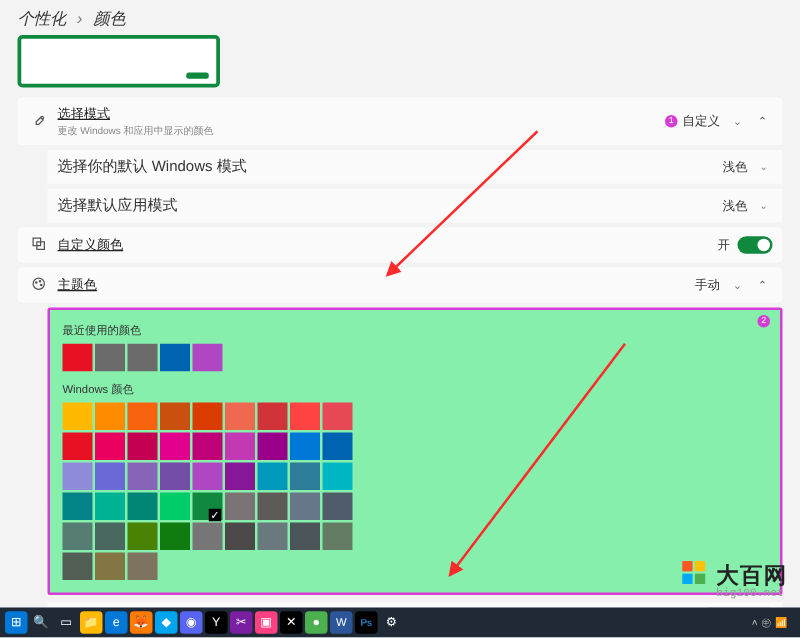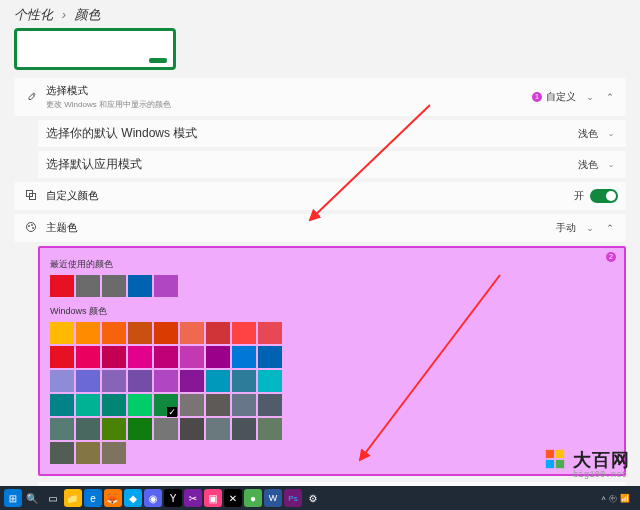--- a/index.html
+++ b/index.html
@@ -6,34 +6,34 @@
   body { font-family: "Microsoft YaHei", "Segoe UI", sans-serif; background: #f3f3f3; width: 640px; height: 510px; overflow: hidden; position: relative; font-size: 11px; color: #222; }
   .breadcrumb { padding: 6px 14px 4px; font-size: 13px; color: #333; font-style: italic; }
   .breadcrumb .sep { margin: 0 5px; color: #777; }
   .preview { margin: 0 14px 8px; border: 3px solid #10893e; border-radius: 4px; width: 162px; height: 42px; background: #fff; position: relative; }
   .preview .accent { position: absolute; right: 6px; bottom: 4px; width: 18px; height: 5px; background: #10893e; border-radius: 2px; }
 
   .row { margin: 0 14px 4px; background: #fff0; border-radius: 3px; display: flex; align-items: center; padding: 6px 8px; min-height: 28px; }
   .row.card { background: #fbfbfb; }
   .row .icon-slot { width: 18px; text-align: center; color: #555; font-size: 12px; }
   .row .labels { flex: 1; padding-left: 6px; }
-  .row .labels .t1 { font-size: 10.5px; color: #222; }
+  .row .labels .t1 { font-size: 10.5px; color: #222; text-decoration: underline; }
   .row .labels .t2 { font-size: 8px; color: #888; margin-top: 1px; }
   .row .value { font-size: 10px; color: #333; }
   .row .chev { width: 16px; text-align: center; color: #777; font-size: 9px; margin-left: 6px;}
   .row .expand { width: 16px; text-align: center; color: #555; font-size: 9px; margin-left: 4px; }
   .subrow { margin: 0 14px 4px 38px; background: #fbfbfb; display: flex; align-items: center; padding: 5px 8px; min-height: 24px; }
   .subrow .t1 { flex:1; font-size: 12px; color:#333; }
   .subrow .value { font-size:10px; color:#333;}
   .subrow .chev { width:14px; text-align:center; color:#888; font-size:8px; margin-left:6px;}
 
   .toggle { width: 28px; height: 14px; border-radius: 8px; background: #10893e; position: relative; margin-left:6px;}
   .toggle::after { content:""; position:absolute; right:2px; top:2px; width:10px; height:10px; background:#fff; border-radius:50%; }
 
-  .color-panel { margin: 3px 14px 6px 38px; border: 2px solid #d63cd6; border-radius: 2px; padding: 8px 10px 10px; position: relative; background:#f0abfc; }
+  .color-panel { margin: 3px 14px 6px 38px; border: 2px solid #d63cd6; border-radius: 2px; padding: 8px 10px 10px; position: relative; background:#86efac; }
   .color-sec-title { font-size: 9px; color:#333; margin-bottom:4px; margin-top:2px; }
   .swatch-row { display:flex; flex-wrap:wrap; gap:2px; margin-bottom:8px; }
   .swatch { width:24px; height:22px; display:inline-block; position:relative; }
   .swatch.sel::after { content:"✓"; position:absolute; right:1px; bottom:-1px; font-size:9px; color:#fff; background:#000; width:10px; height:10px; line-height:10px; text-align:center; }
   .grid { display:grid; grid-template-columns: repeat(9, 24px); gap:2px; }
   .badge { position:absolute; width:10px; height:10px; border-radius:50%; background:#d63cd6; color:#fff; font-size:7px; line-height:10px; text-align:center; }
 
   .arrow { position:absolute; pointer-events:none; }
 
   .footer-row { margin: 4px 14px 0 38px; display:flex; align-items:center; padding:4px 8px; background:#fbfbfb; min-height:24px;}
@@ -234,21 +234,21 @@
   <div class="tb-icon" style="background:#0078d7">e</div>
   <div class="tb-icon" style="background:#ff7b00">🦊</div>
   <div class="tb-icon" style="background:#00a4ef">◆</div>
   <div class="tb-icon" style="background:#5865f2">◉</div>
   <div class="tb-icon" style="background:#000">Y</div>
   <div class="tb-icon" style="background:#7b1fa2">✂</div>
   <div class="tb-icon" style="background:#ff4081">▣</div>
   <div class="tb-icon" style="background:#000">✕</div>
   <div class="tb-icon" style="background:#4caf50">●</div>
   <div class="tb-icon" style="background:#2b579a;font-size:9px">W</div>
-  <div class="tb-icon" style="background:#701a75;color:#31a8ff;font-size:8px">Ps</div>
+  <div class="tb-icon" style="background:#000000;color:#31a8ff;font-size:8px">Ps</div>
   <div class="tb-icon">⚙</div>
   <div class="tb-spacer"></div>
   <div class="tb-tray">
     <span>˄</span>
     <span>㊥</span>
     <span>📶</span>
   </div>
 </div>
 
 </body></html>

